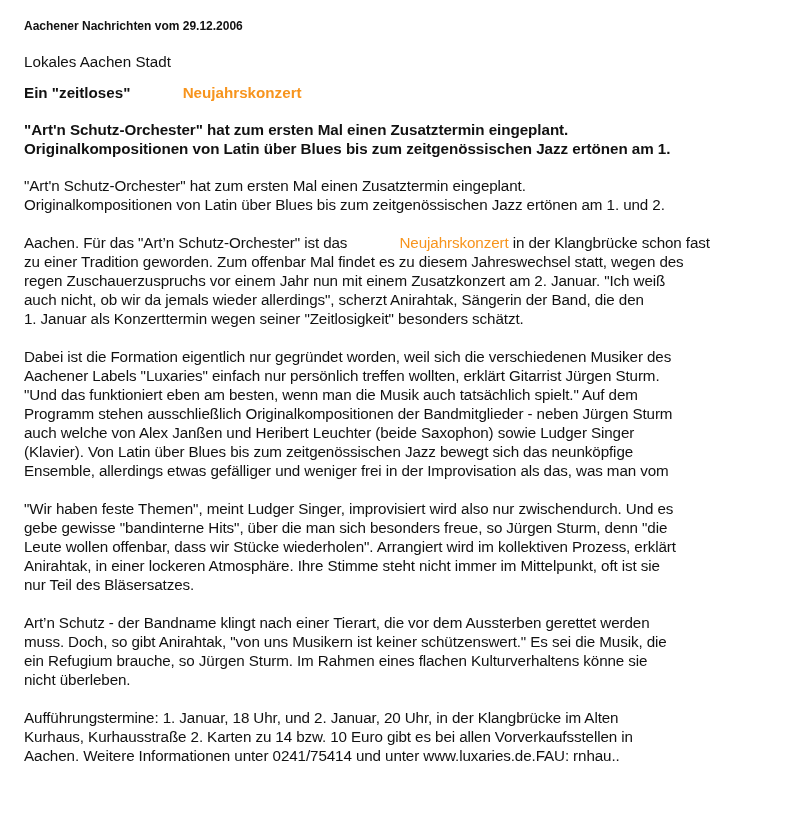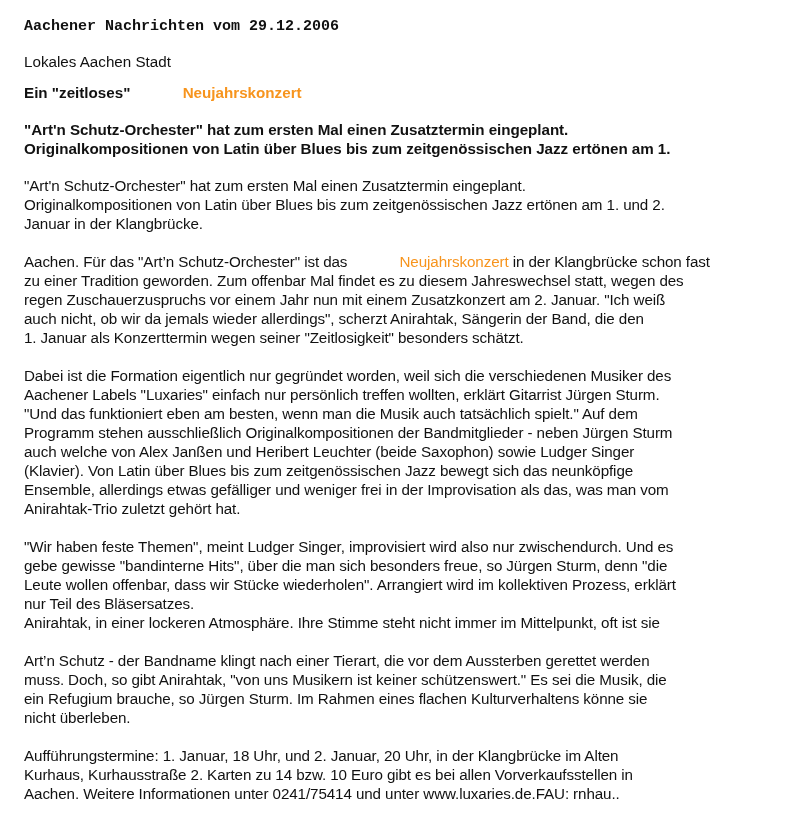--- a/index.html
+++ b/index.html
@@ -16,24 +16,23 @@
       font-size: 15.2px;
       line-height: 19px;
     }
     .page {
       position: relative;
       padding: 17px 0 0 24px;
       width: 770px;
     }
     .masthead {
       font-weight: bold;
-      font-size: 15px;
+      font-size: 12px;
       line-height: 19px;
       margin: 0 0 16px 0;
-      font-family: Liberation Mono, monospace;
     }
     .section {
       margin: 0 0 12px 0;
     }
     .headline {
       font-weight: bold;
       margin: 0 0 18px 0;
     }
     .accent {
       color: #f7941d;
@@ -61,48 +60,46 @@
   <div class="headline"><span>Ein "zeitloses" </span><span class="accent" style="color: rgb(247, 148, 29);">Neujahrskonzert</span></div>
 
   <div class="lead">
     <div>"Art'n Schutz-Orchester" hat zum ersten Mal einen Zusatztermin eingeplant.</div>
     <div>Originalkompositionen  von Latin über Blues bis zum zeitgenössischen Jazz ertönen am 1.</div>
   </div>
 
   <div class="para">
     <div>"Art'n Schutz-Orchester" hat zum ersten Mal einen Zusatztermin eingeplant.</div>
     <div>Originalkompositionen  von Latin über Blues bis zum zeitgenössischen Jazz ertönen am 1. und 2.</div>
-    <div>Januar in der Klangbrücke.</div>
   </div>
 
   <div class="para">
     <div><span>Aachen. Für das "Art’n Schutz-Orchester" ist das </span><span class="accent" style="color: rgb(247, 148, 29);">Neujahrskonzert</span><span> in der Klangbrücke schon fast</span></div>
     <div>zu einer Tradition geworden. Zum offenbar Mal findet es zu diesem Jahreswechsel statt, wegen des</div>
     <div>regen Zuschauerzuspruchs vor einem Jahr nun mit einem Zusatzkonzert am 2. Januar. "Ich weiß</div>
     <div>auch nicht, ob wir da jemals wieder allerdings", scherzt Anirahtak, Sängerin der Band, die den</div>
     <div>1. Januar als Konzerttermin wegen seiner "Zeitlosigkeit" besonders schätzt.</div>
   </div>
 
   <div class="para">
     <div>Dabei ist die Formation eigentlich nur gegründet worden, weil sich die verschiedenen Musiker des</div>
     <div>Aachener Labels "Luxaries" einfach nur persönlich treffen wollten, erklärt Gitarrist Jürgen Sturm.</div>
     <div>"Und das funktioniert eben am besten, wenn man die Musik auch tatsächlich spielt." Auf dem</div>
     <div>Programm stehen ausschließlich Originalkompositionen der Bandmitglieder - neben Jürgen Sturm</div>
     <div>auch welche von Alex Janßen und Heribert Leuchter (beide Saxophon) sowie Ludger Singer</div>
     <div>(Klavier). Von Latin über Blues bis zum zeitgenössischen Jazz bewegt sich das neunköpfige</div>
     <div>Ensemble, allerdings etwas gefälliger und weniger frei in der Improvisation als das, was man vom</div>
-    <div>Anirahtak-Trio zuletzt gehört hat.</div>
   </div>
 
   <div class="para">
     <div>"Wir haben feste Themen", meint Ludger Singer, improvisiert wird also nur zwischendurch. Und es</div>
     <div>gebe gewisse "bandinterne Hits", über die man sich besonders freue, so Jürgen Sturm, denn "die</div>
     <div>Leute wollen offenbar, dass wir Stücke wiederholen". Arrangiert wird im kollektiven Prozess, erklärt</div>
+    <div>Anirahtak, in einer lockeren Atmosphäre. Ihre Stimme steht nicht immer im Mittelpunkt, oft ist sie</div>
     <div>nur Teil des Bläsersatzes.</div>
-    <div>Anirahtak, in einer lockeren Atmosphäre. Ihre Stimme steht nicht immer im Mittelpunkt, oft ist sie</div>
   </div>
 
   <div class="para">
     <div>Art’n Schutz - der Bandname klingt nach einer Tierart, die vor dem Aussterben gerettet werden</div>
     <div>muss. Doch, so gibt Anirahtak, "von uns Musikern ist keiner schützenswert." Es sei die Musik, die</div>
     <div>ein Refugium brauche, so Jürgen Sturm. Im Rahmen eines flachen Kulturverhaltens könne sie</div>
     <div>nicht überleben.</div>
   </div>
 
   <div class="para">

